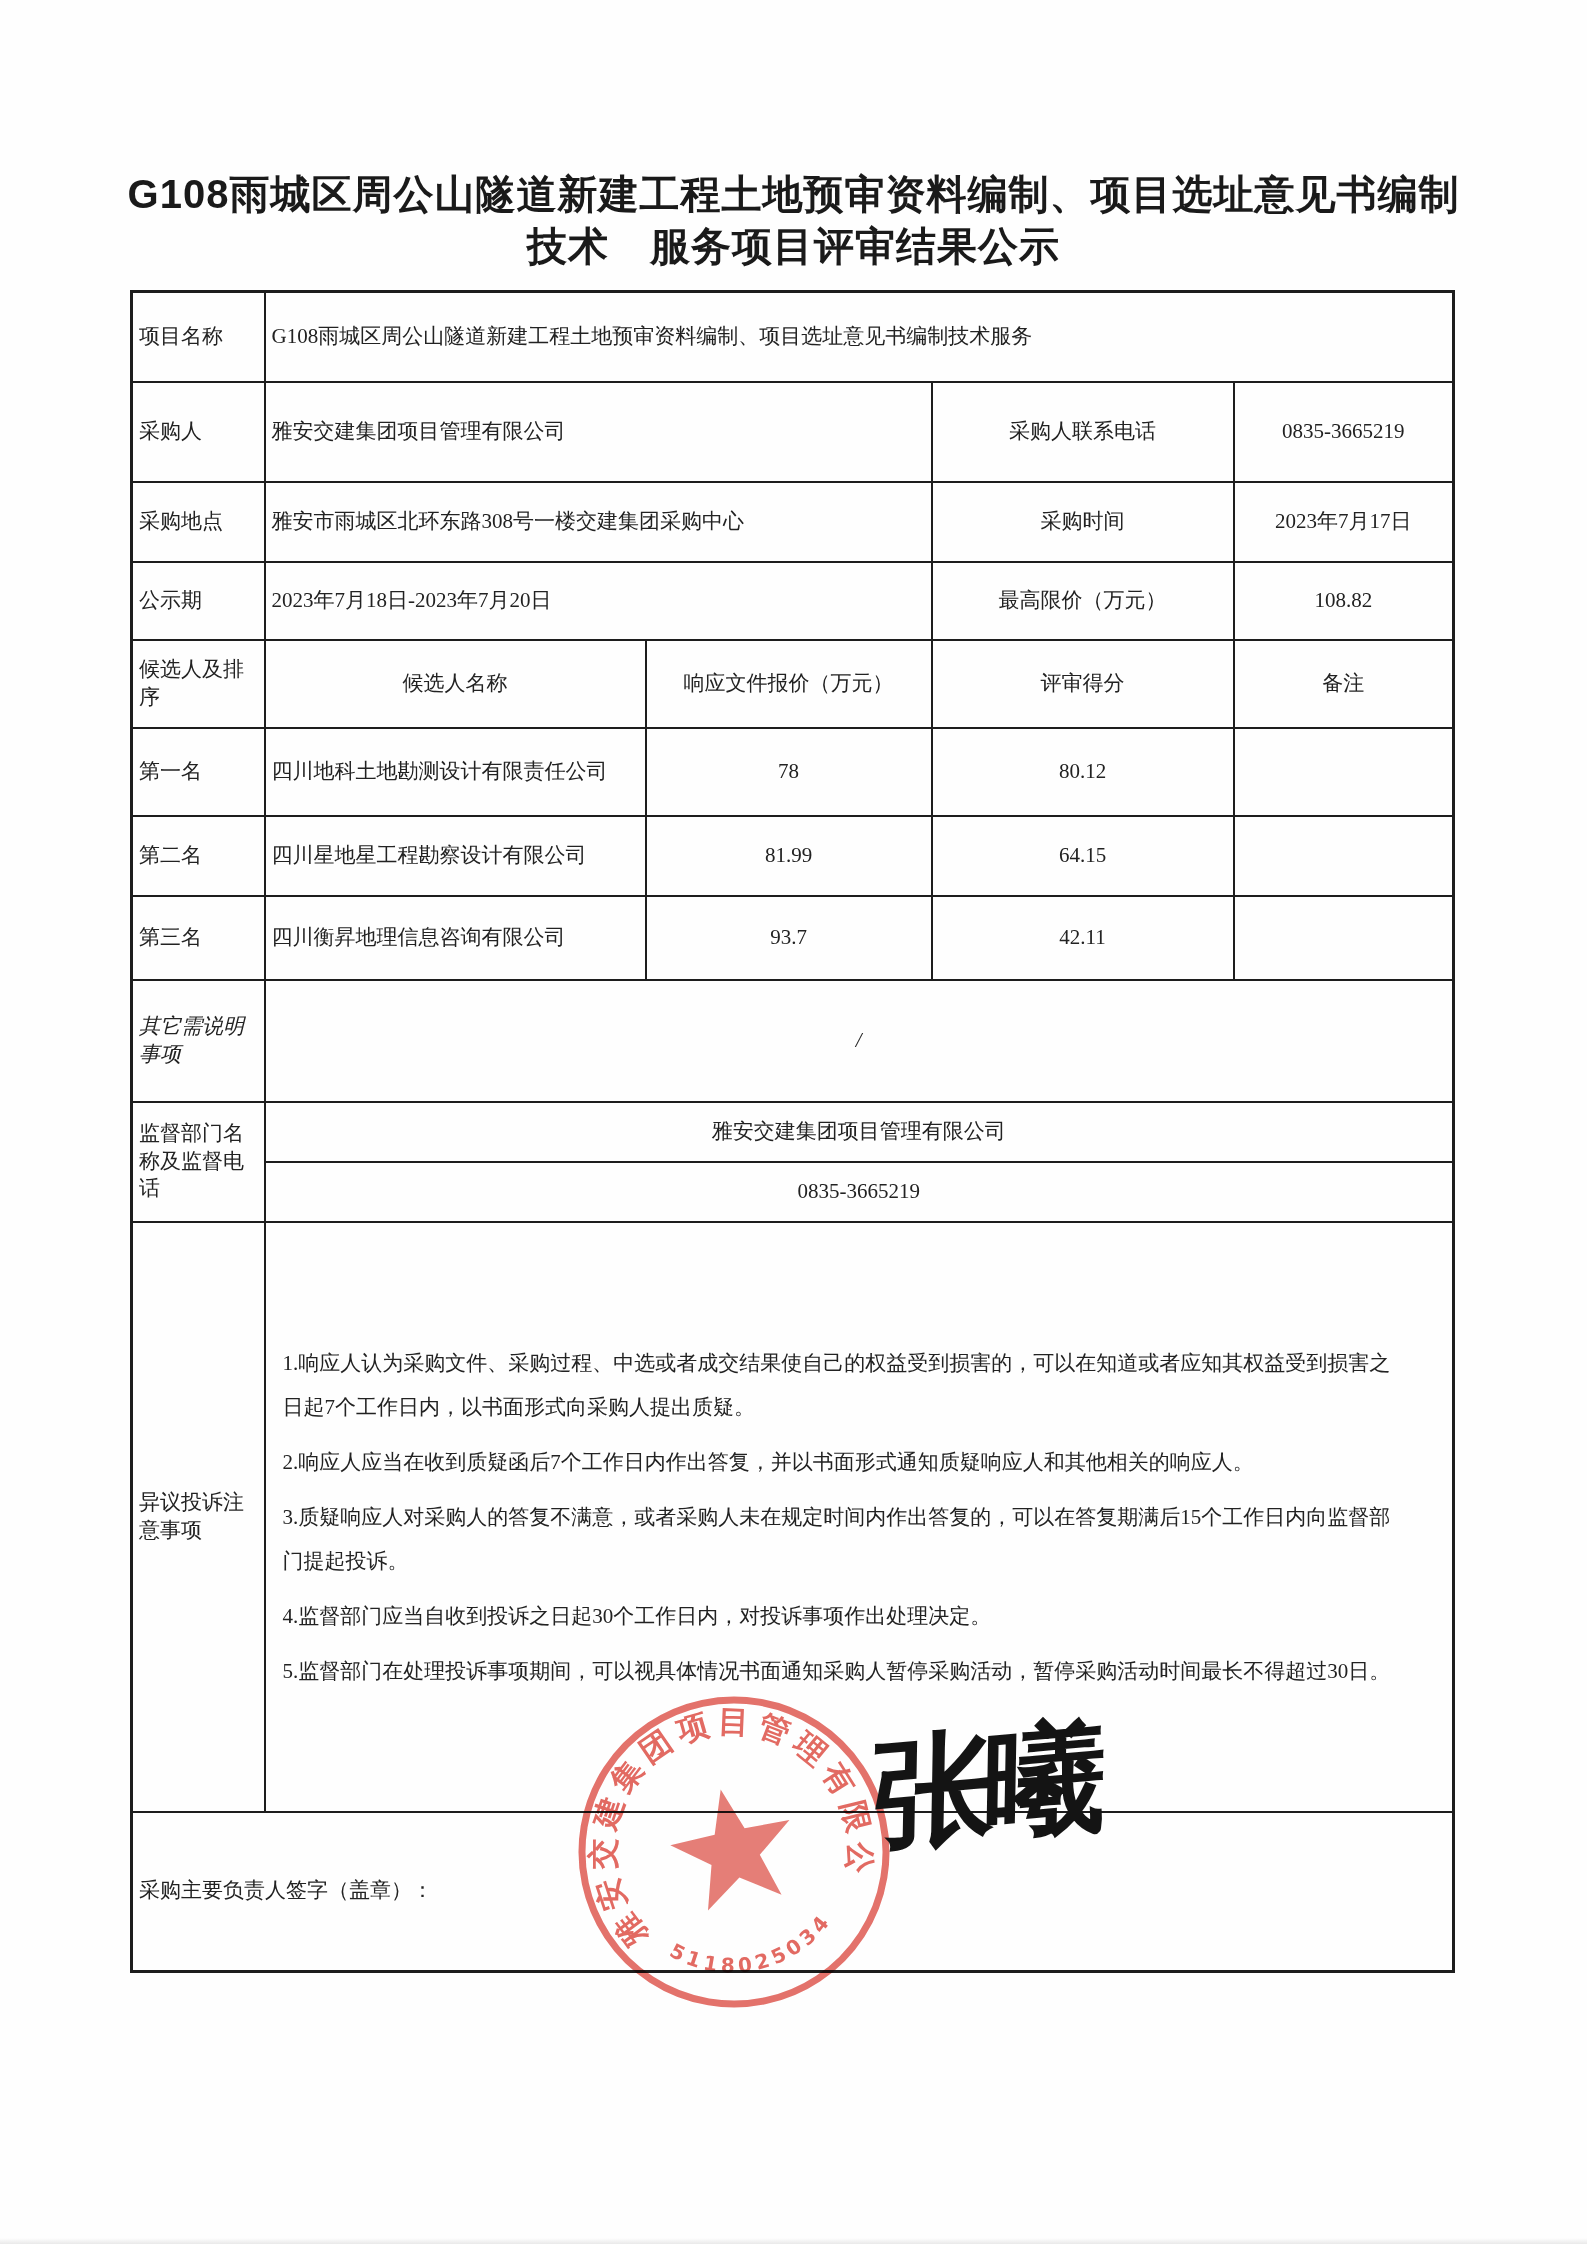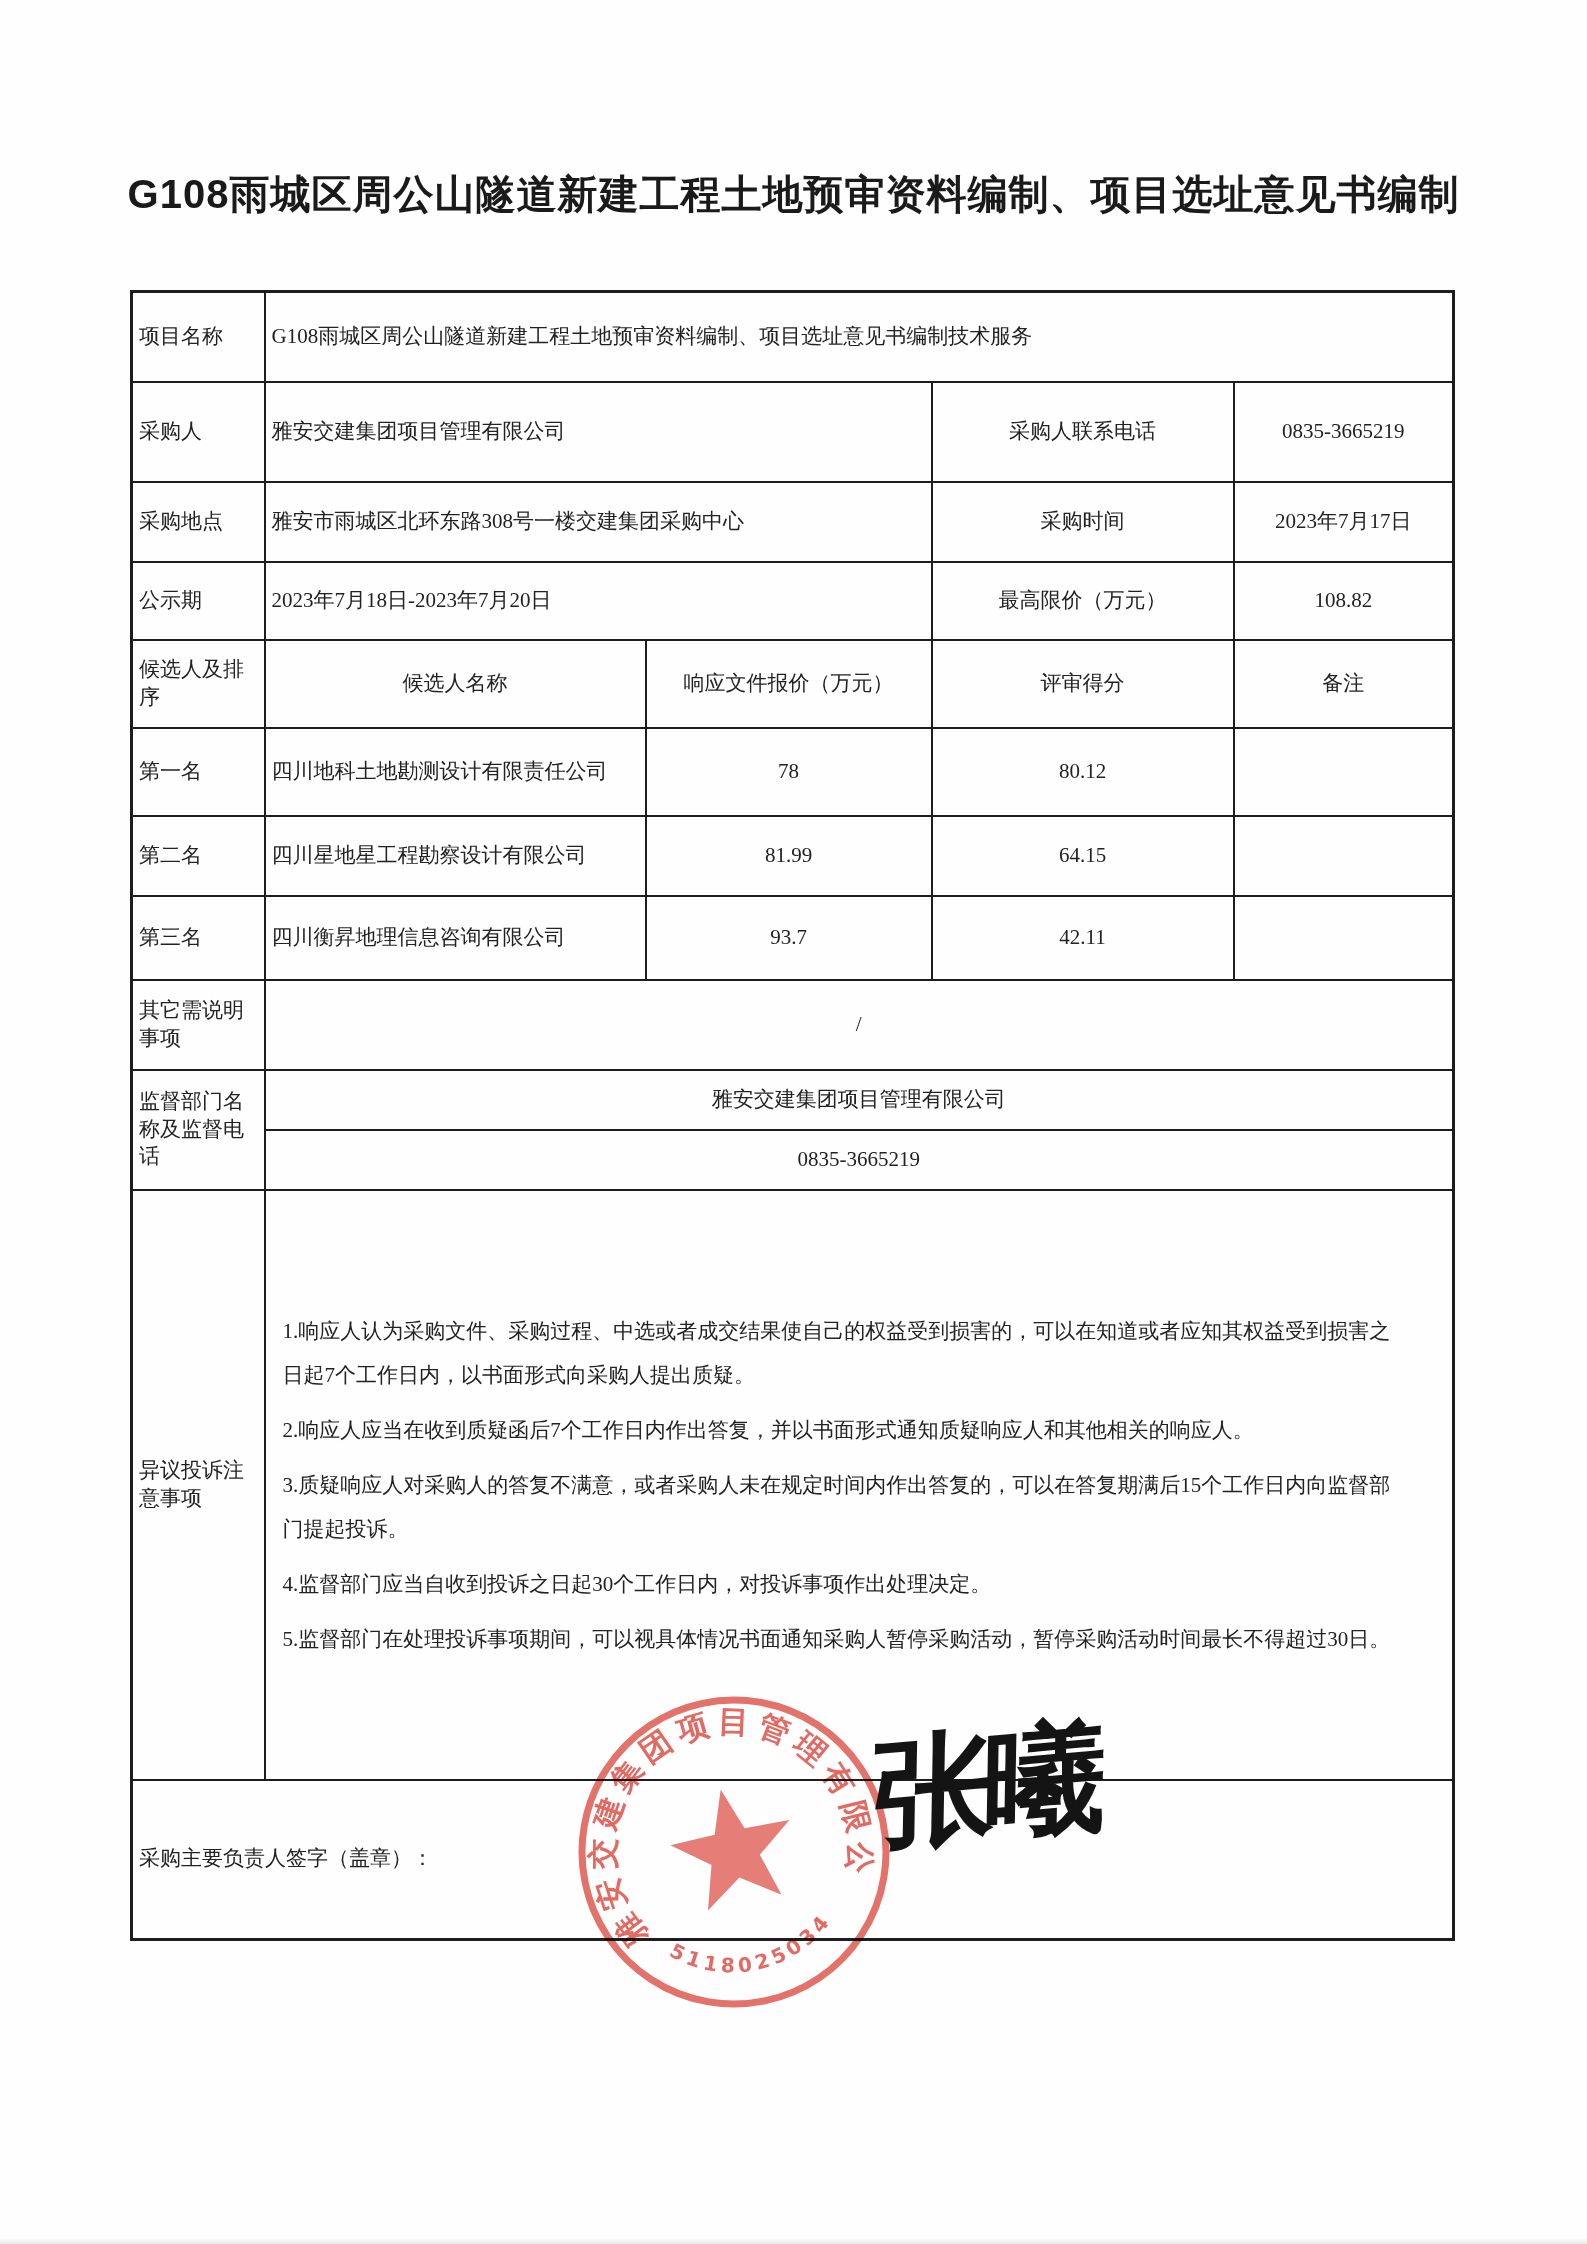--- a/index.html
+++ b/index.html
@@ -27,21 +27,21 @@
     padding:2px 6px;
     vertical-align:middle;
     overflow:hidden;
   }
   td.lbl{text-align:left;padding:2px 4px;}
   td.ctr{text-align:center;}
   td.lft{text-align:left;padding-left:10px;}
   td.padr{padding-right:48px;}
   tr.h90{height:90px;} tr.h100{height:100px;font-family:Liberation Serif, serif;} tr.h80{height:80px;}
   tr.h78{height:78px;} tr.h88{height:88px;} tr.h84{height:84px;}
-  tr.h110{height:90px;} tr.h60{height:60px;} tr.h590{height:590px;}
+  tr.h110{height:122px;font-style:italic;} tr.h60{height:60px;} tr.h590{height:590px;}
   tr.h160{height:160px;}
   .objection-box{max-width:1130px;text-align:left;line-height:44px;}
   .objection-box div{margin:11px;}
   .sig-label{text-align:left;padding-left:10px;margin-left:33px;}
   .stamp{
     position:absolute;left:562px;top:1680px;width:344px;height:344px;
     opacity:0.87;mix-blend-mode:multiply;
     transform:rotate(-12deg);
   }
   .handsign{
@@ -56,20 +56,21 @@
     background:linear-gradient(to top,#e9e9e9,transparent);
   }
 </style>
 </head>
 <body>
 
 <div class="page">
 
   <div class="title">
     <div>G108雨城区周公山隧道新建工程土地预审资料编制、项目选址意见书编制</div>
+    <div>技术　服务项目评审结果公示</div>
   </div>
 
   <table class="doc">
     <colgroup>
       <col style="width:133px">
         <col style="width:381px">
         <col style="width:286px">
       <col style="width:302px">
         <col style="width:220px">
     </colgroup>

